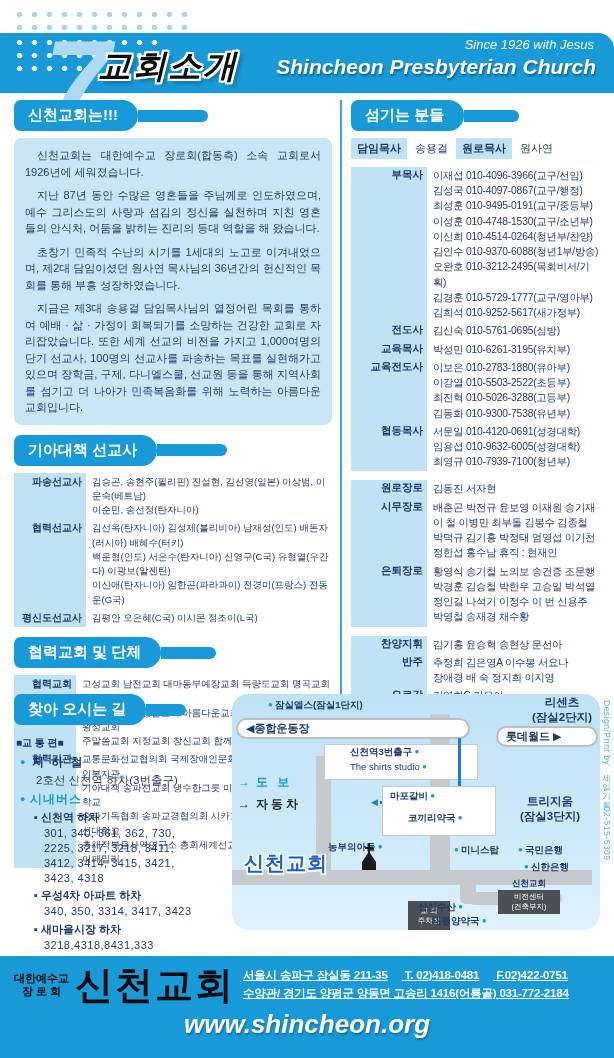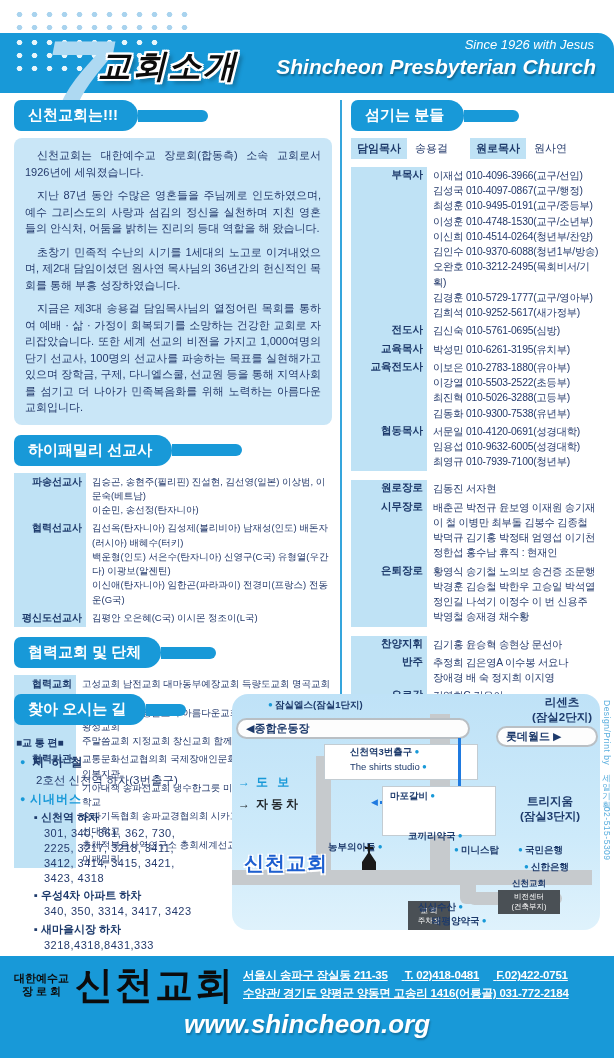--- a/index.html
+++ b/index.html
@@ -130,21 +130,21 @@
 
   <div class="col-left">
     <div class="sec-h t70" style="margin-top:0">신천교회는!!!</div>
     <div class="intro">
       <p>신천교회는 대한예수교 장로회(합동측) 소속 교회로서 1926년에 세워졌습니다.</p>
       <p>지난 87년 동안 수많은 영혼들을 주님께로 인도하였으며, 예수 그리스도의 사랑과 섬김의 정신을 실천하며 지친 영혼들의 안식처, 어둠을 밝히는 진리의 등대 역할을 해 왔습니다.</p>
       <p>초창기 민족적 수난의 시기를 1세대의 노고로 이겨내었으며, 제2대 담임이셨던 원사연 목사님의 36년간의 헌신적인 목회를 통해 부흥 성장하였습니다.</p>
       <p>지금은 제3대 송용걸 담임목사님의 열정어린 목회를 통하여 예배 · 삶 · 가정이 회복되기를 소망하는 건강한 교회로 자리잡았습니다. 또한 세계 선교의 비전을 가지고 1,000여명의 단기 선교사, 100명의 선교사를 파송하는 목표를 실현해가고 있으며 장학금, 구제, 다니엘스쿨, 선교원 등을 통해 지역사회를 섬기고 더 나아가 민족복음화를 위해 노력하는 아름다운 교회입니다.</p>
     </div>
 
-    <div class="sec-h t70">하이패밀리 선교사</div>
+    <div class="sec-h t70">기아대책 선교사</div>
     <div>
       <div class="kv">
         <div class="lbl">파송선교사</div>
         <div class="val pre">김승곤, 송현주(필리핀) 진설현, 김선영(일본) 이상범, 이문숙(베트남)
 이순민, 송선정(탄자니아)</div>
       </div>
       <div class="kv">
         <div class="lbl">협력선교사</div>
         <div class="val pre">김선옥(탄자니아) 김성제(볼리비아) 남재성(인도) 배돈자(러시아) 배혜수(터키)
 백운형(인도) 서은수(탄자니아) 신영구(C국) 유형열(우간다) 이광보(알젠틴)
@@ -173,21 +173,21 @@
       </div>
     </div>
   </div>
 
   <div class="col-right">
     <div class="sec-h t55" style="margin-top:0">섬기는 분들</div>
 
     <div class="staff-top">
       <div class="lblbox">담임목사</div>
       <div class="valbox">송용걸</div>
-      <div class="lblbox" style="margin-left:14px">원로목사</div>
+      <div class="lblbox" style="">원로목사</div>
       <div class="valbox">원사연</div>
     </div>
 
     <div class="sgroup">
       <div class="kv">
         <div class="lbl">부목사</div>
         <div class="val pre">이재섭 010-4096-3966(교구/선임)
 김성국 010-4097-0867(교구/행정)
 최성훈 010-9495-0191(교구/중등부)
 이성훈 010-4748-1530(교구/소년부)
@@ -309,21 +309,21 @@
 
     <div class="routev" style="left:226px;top:44px;height:66px"></div>
     <div class="routeh" style="left:148px;top:107px;width:81px"></div>
     <div class="route-arrow" style="left:139px;top:103px">◀</div>
 
     <div class="legend lg-walk" style="left:6px;top:80px"><span class="ar">→</span><span>도 보</span></div>
     <div class="legend lg-car" style="left:6px;top:102px"><span class="ar">→</span><span>자동차</span></div>
 
     <div class="blockw" style="left:150px;top:92px;width:112px;height:48px"></div>
     <div class="m-label dot-r" style="top:96px;left:158px">마포갈비</div>
-    <div class="m-label dot-r" style="top:136px;left:176px">코끼리약국</div>
+    <div class="m-label dot-r" style="top:118px;left:176px">코끼리약국</div>
     <div class="m-big pre" style="top:100px;right:6px;width:88px">트리지움
 (잠실3단지)</div>
 
     <div class="m-label dot-r" style="top:147px;left:96px">농부의아들</div>
 
     <div class="church-big" style="left:12px;top:156px">신천교회</div>
     <span class="abs" style="left:126px;top:144px">
       <svg width="22" height="32" viewBox="0 0 22 32">
           <path fill="#1a1a1a" d="M10 6h2v3h3v2h-3v4l6 9v8H4v-8l6-9V11H7V9h3z"></path>
         </svg>

